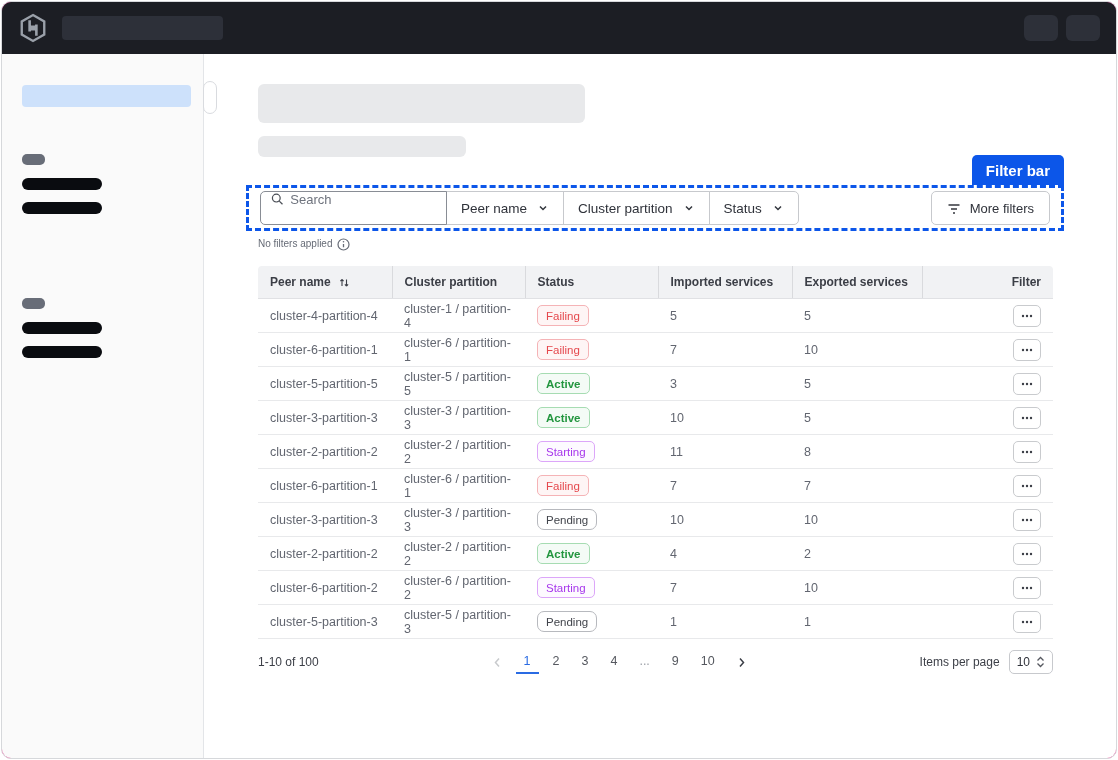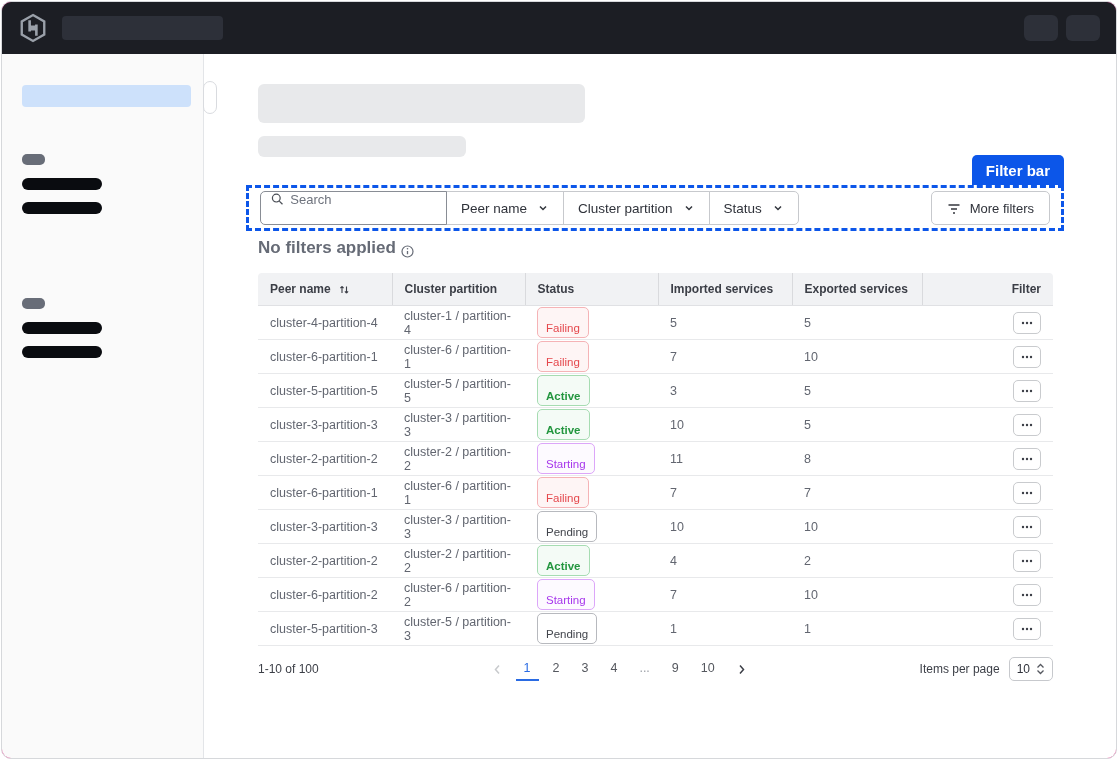--- a/index.html
+++ b/index.html
@@ -45,38 +45,38 @@
   .fb-search input { border:none; outline:none; width:100%; font-size:13px; color:#33363d;
                      font-family:"Liberation Sans", sans-serif; background:transparent; }
   .fb-search input::placeholder { color:#6e737d; }
   .fb-dd { display:flex; align-items:center; gap:10px; height:34px; padding:0 14px; background:#fff;
            border:1px solid #c7c9cd; margin-left:-1px; font-size:13.5px; color:#2f323a; cursor:pointer; }
   .fb-dd:last-child { border-radius:0 5px 5px 0; }
   .btn-more { display:flex; align-items:center; gap:9px; height:34px; padding:16px 15px; background:#fff;
               border:1px solid #c7c9cd; border-radius:5px; font-size:13px; color:#2f323a; cursor:pointer;
               font-family:"Liberation Sans", sans-serif; }
 
-  .applied { display:flex; align-items:flex-end; gap:5px; margin-top:7px; font-size:17px; color:#666b76;font-weight:bold; }
+  .applied { display:flex; align-items:flex-start; gap:5px; margin-top:7px; font-size:10px; color:#666b76; }
 
   
   table { width:795px; margin-top:15px; border-collapse:collapse; }
   thead th { background:#f1f2f4; font-size:12px; font-weight:700; color:#3b3e46; text-align:left;
              padding:9px 12px; border-left:1px solid #d9dadd; border-bottom:1px solid #e0e1e4; height:32px; }
   thead th:first-child { border-left:none; border-top-left-radius:4px; }
   thead th:last-child { border-top-right-radius:4px; text-align:right; }
   .th-inner { display:flex; align-items:center; gap:7px; }
   tbody td { font-size:12.5px; color:#626670; padding:0 12px; height:34px; border-bottom:1px solid #e8e9eb;
              background:#fff; }
   .cell-actions { text-align:right; }
 
-  .badge { display:inline-block; padding:14px 8px 3px; border-radius:5px; font-size:11.5px; border:1px solid; }
+  .badge { display:inline-block; padding:4px 8px 3px; border-radius:5px; font-size:11.5px; border:1px solid; }
   .badge-failing  { color:#e5484d; border-color:#f5b3b6; background:#fef5f5; }
   .badge-active   { color:#23963f; border-color:#a6dcb2; background:#f4fbf6;font-weight:bold; }
   .badge-starting { color:#a737ec; border-color:#dca6f9; background:#fdfaff; }
-  .badge-pending  { color:#42454c; border-color:#b7b9be; background:#ffffff; }
+  .badge-pending  { color:#42454c; border-color:#b7b9be; background:#ffffff;border-radius:7px; }
 
   .actions-btn { width:28px; height:22px; border:1px solid #c9cbce; border-radius:5px; background:#fff;
                  cursor:pointer; color:#3b3e46; font-size:13px; line-height:1; display:inline-flex;
                  align-items:center; justify-content:center; letter-spacing:1px; }
 
   
   .pagination { width:795px; margin-top:11px; display:flex; align-items:center; font-size:12px; color:#3c3f47; }
   .pag-center { flex:1; display:flex; align-items:center; justify-content:center; gap:6px; }
   .page { padding:4px 8px 6px; font-size:12.5px; color:#55585f; cursor:pointer; }
   .page.active { color:#2a6be3; border-bottom:2px solid #2a6be3; padding-bottom:4px; }

